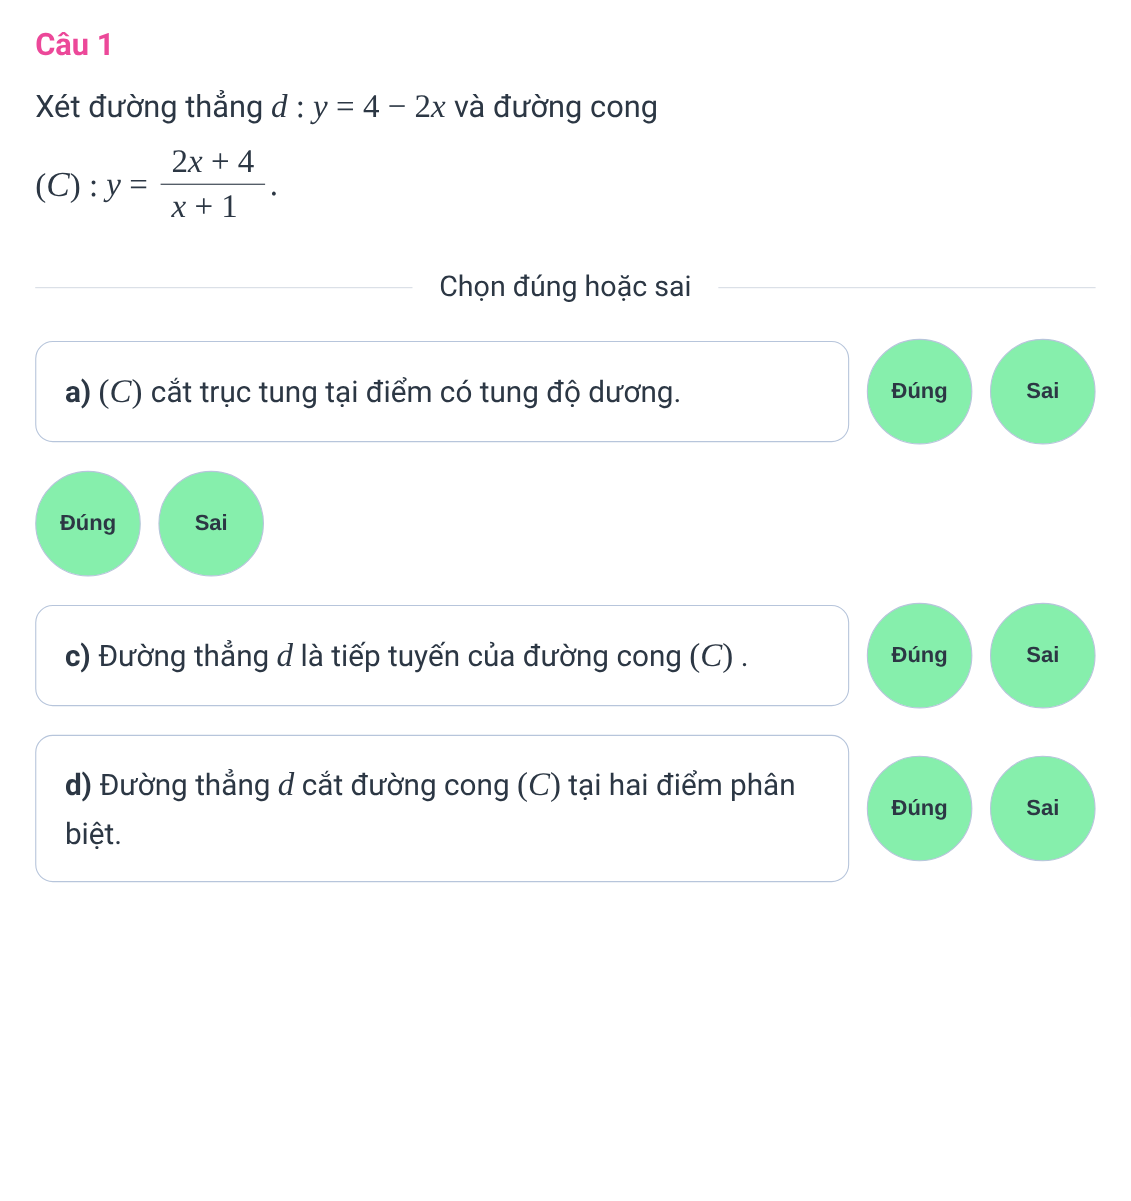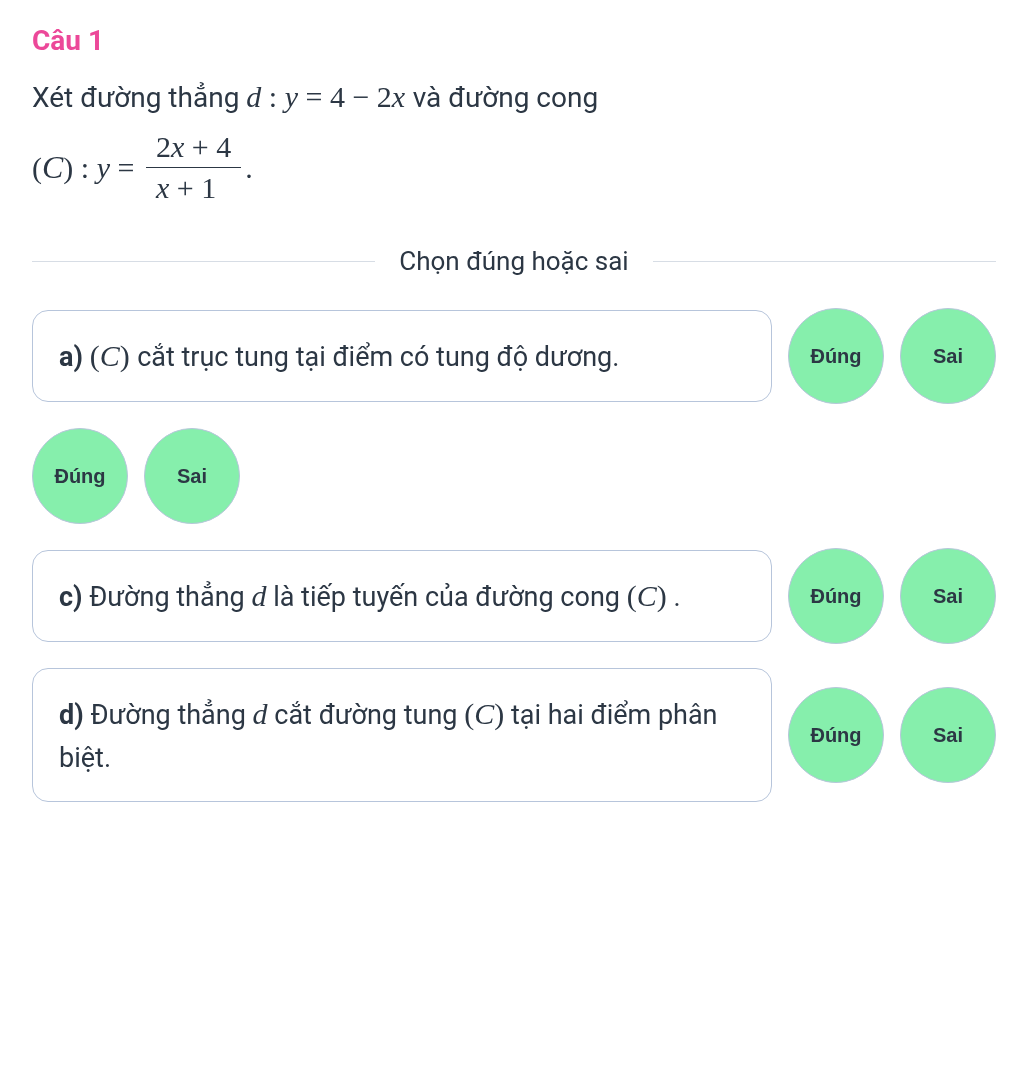--- a/index.html
+++ b/index.html
@@ -169,21 +169,21 @@
     </div>
     <button class="circle-btn">Đúng</button>
     <button class="circle-btn">Sai</button>
   </div>
 
   <div class="option-row">
     <div class="option-box">
       <b>d)</b>
       <span> Đường thẳng </span>
       <span class="math-var">d</span>
-      <span> cắt đường tung </span>
+      <span> cắt đường cong </span>
       <span class="math-upright">(<span class="math-var" style="font-size:30px">C</span>)</span>
       <span> tại hai điểm phân biệt.</span>
     </div>
     <button class="circle-btn">Đúng</button>
     <button class="circle-btn">Sai</button>
   </div>
 
 </div>
 
 </body></html>

